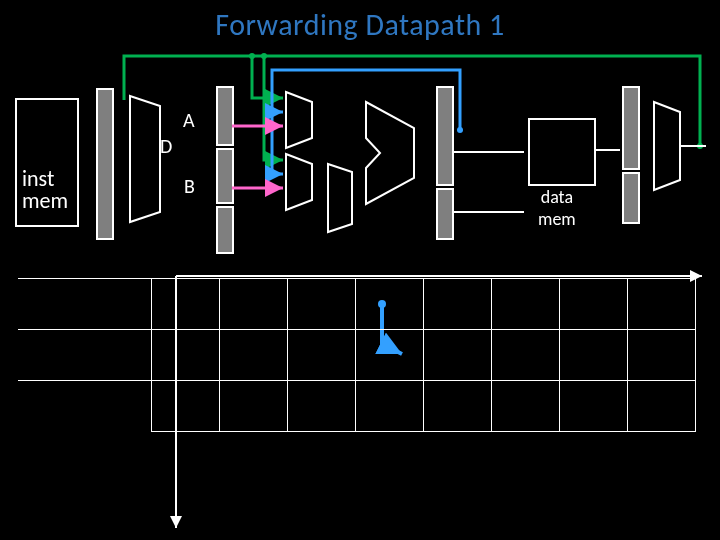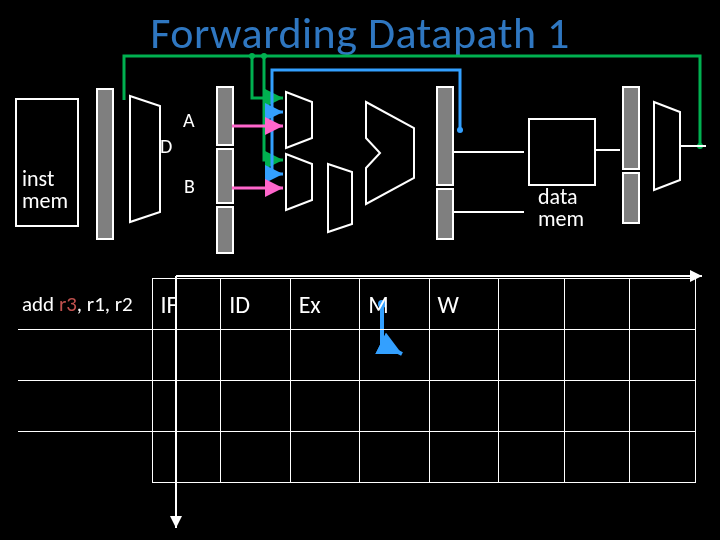--- a/index.html
+++ b/index.html
@@ -12,39 +12,39 @@
     height: 540px;
     overflow: hidden;
     position: relative;
   }
   .title {
     position: absolute;
     top: 6px;
     left: 0;
     width: 720px;
     text-align: center;
-    font-size: 44px;
+    font-size: 30px;
     color: #2f77c1;
     letter-spacing: 0.5px;
   }
   .blk {
     position: absolute;
     border: 2px solid #fff;
   }
   .blk.gray { background: #7f7f7f; }
   .blk.white { background: #fff; }
   .lbl {
     position: absolute;
     color: #fff;
     font-size: 20px;
   }
   .labelA { top: 108px; left: 183px; }
   .labelD { top: 134px; left: 160px; }
   .labelB { top: 174px; left: 184px; }
-  .labelDM { top: 186px; left: 538px; font-size: 22px; line-height: 22px; }
+  .labelDM { top: 186px; left: 538px; font-size: 18px; line-height: 22px; text-align: center; }
   .labelIM { top: 168px; left: 22px; font-size: 22px; line-height: 22px; }
 
   svg.ovl { position:absolute; top:0; left:0; pointer-events:none; }
 
   
   .table {
     position: absolute;
     left: 18px;
     top: 278px;
     width: 690px;
@@ -151,31 +151,20 @@
   <line x1="176" y1="276" x2="176" y2="528" stroke="#fff" stroke-width="2" marker-end="url(#ahW)"></line>
 
   <path d="M382 304 L382 344 L402 354" fill="none" stroke="#33a0ff" stroke-width="4" marker-end="url(#ahB)"></path>
   <circle cx="382" cy="304" r="4" fill="#33a0ff"></circle>
 </svg>
 
 <div class="table">
   <table>
     <tbody id="pipe-body">
         <tr>
-          <td class="inst" style="border: none;"><span>add </span><span class="red">r3</span><span>, r1, r2</span></td>
-          <td>IF</td>
-          <td>ID</td>
-          <td>Ex</td>
-          <td>M</td>
-          <td>W</td>
-          <td></td>
-          <td></td>
-          <td></td>
-        </tr>
-        <tr>
           <td class="inst" style="border-top: 1px solid rgb(255, 255, 255); border-right: none; border-bottom: none; border-left: none; border-image: initial;"><span></span><span class="red"></span><span></span></td>
           <td></td>
           <td></td>
           <td></td>
           <td></td>
           <td></td>
           <td></td>
           <td></td>
           <td></td>
         </tr>

